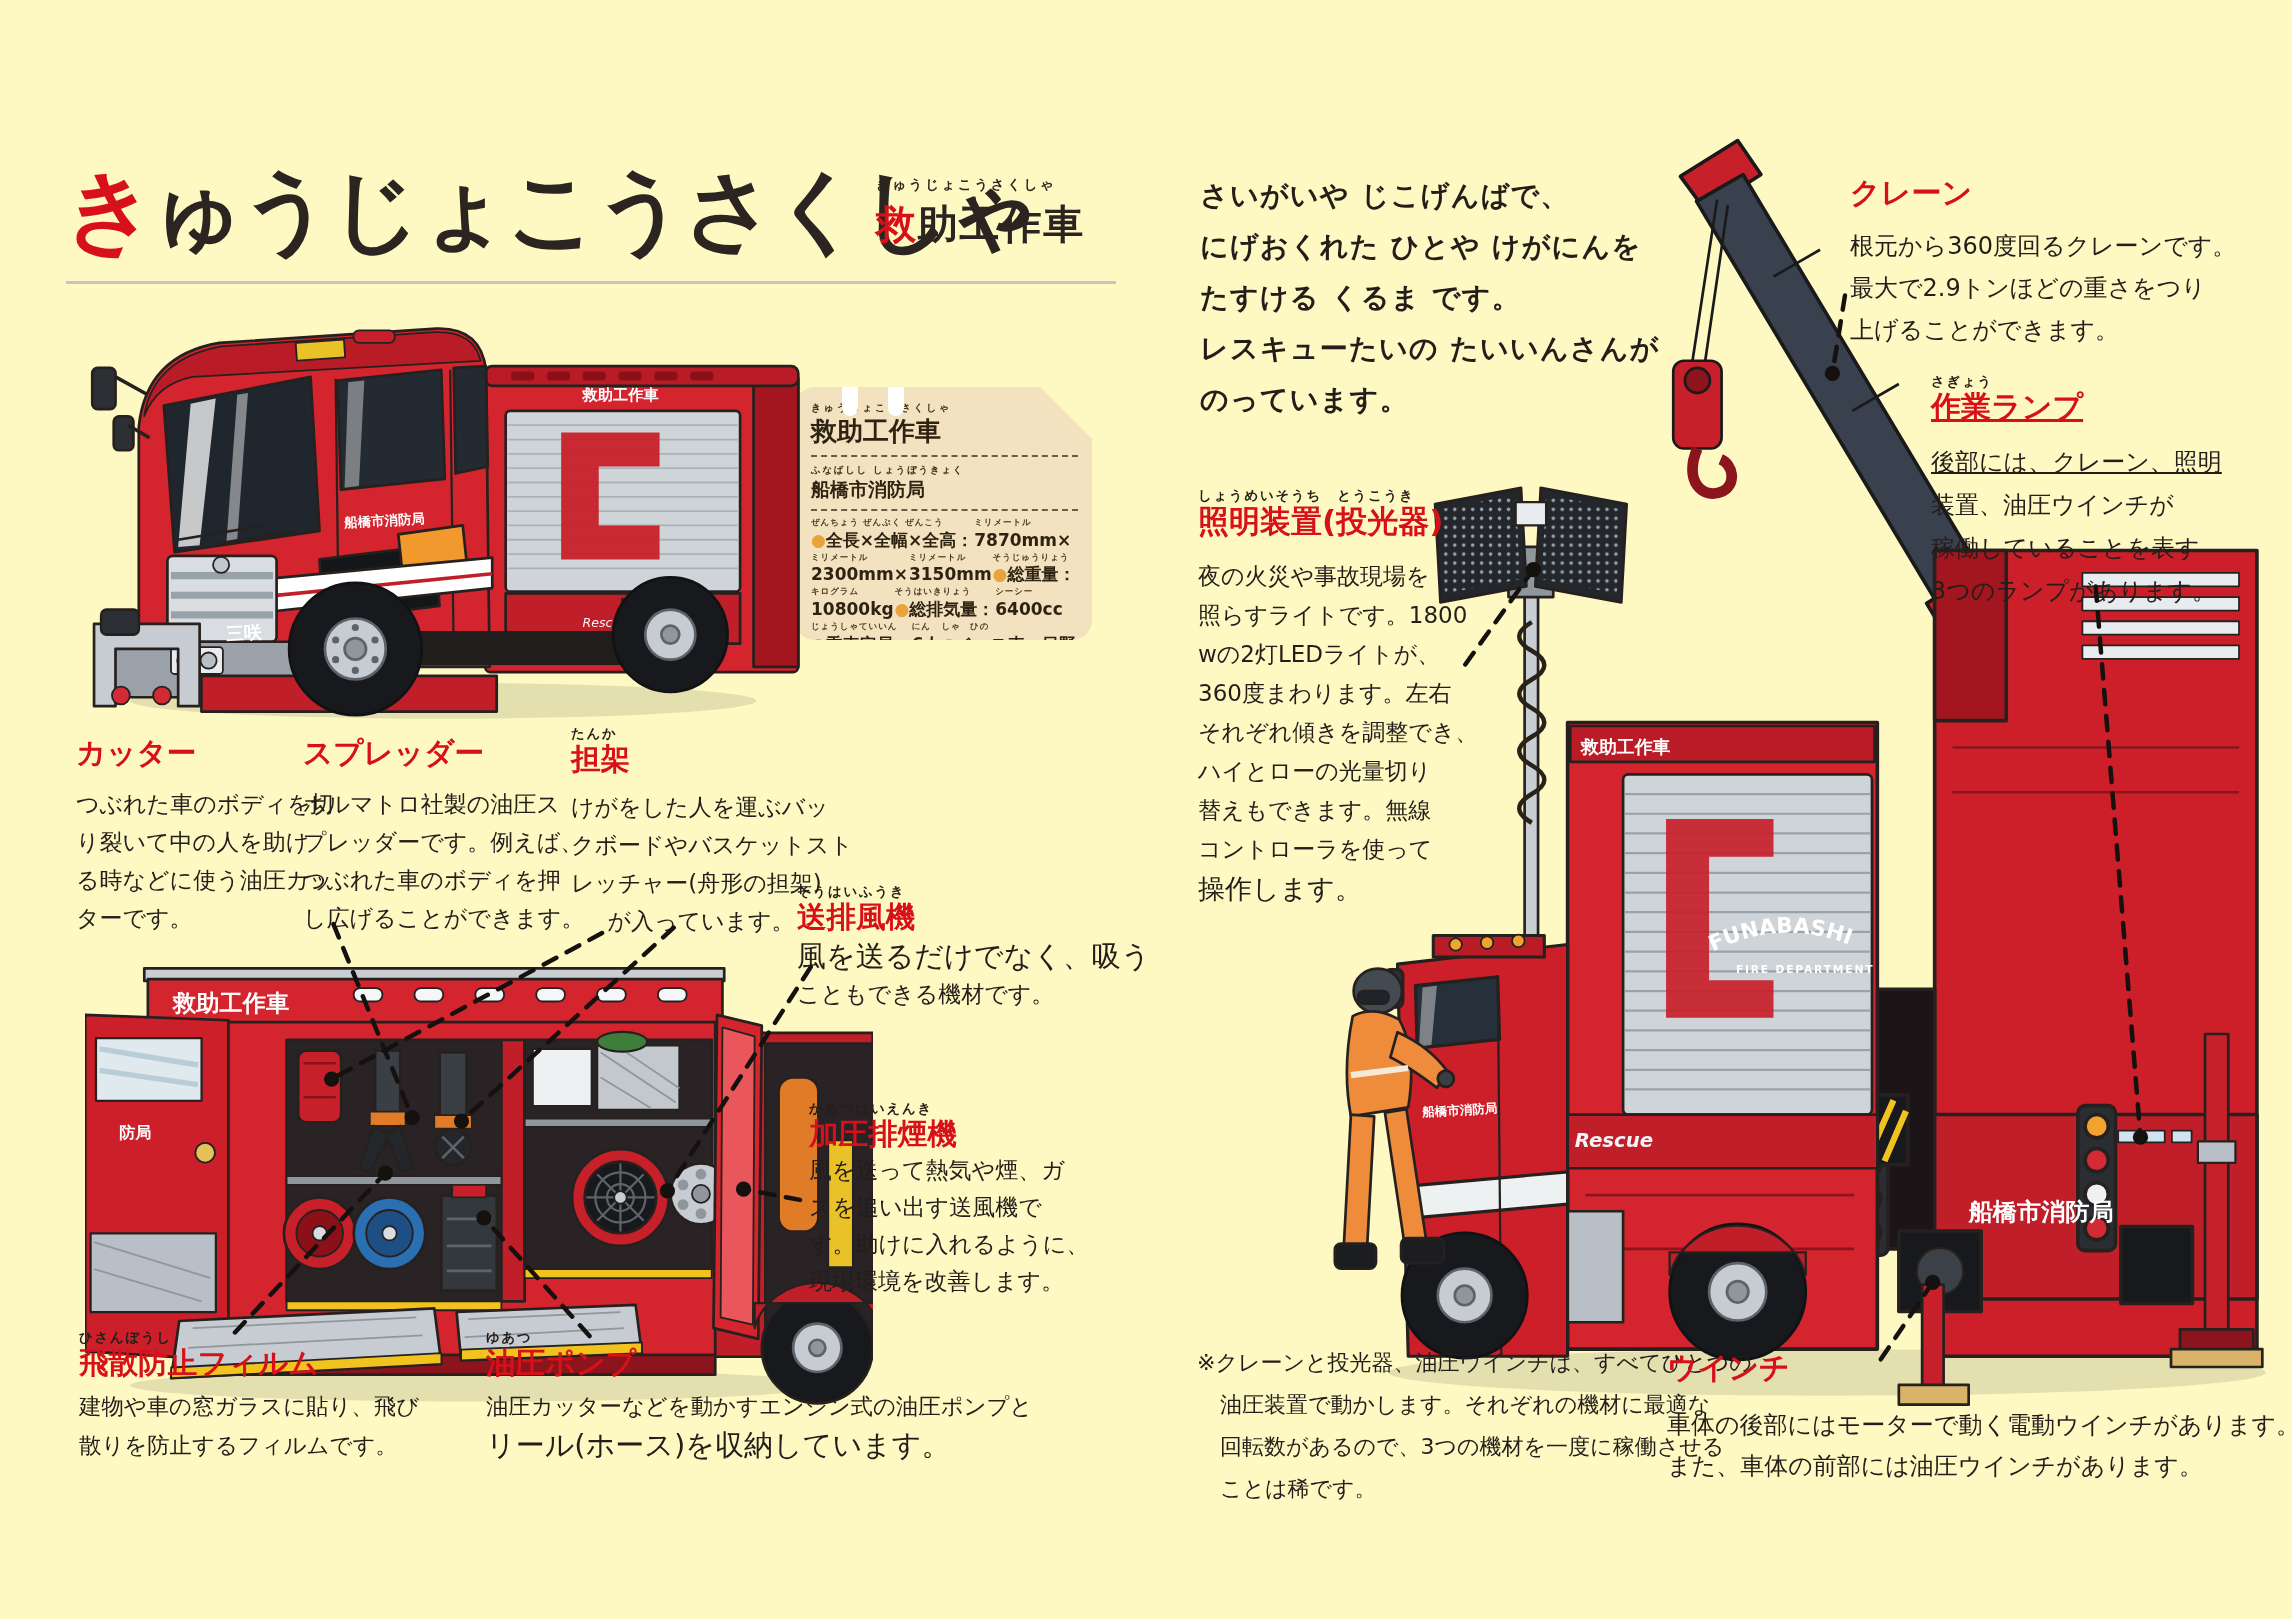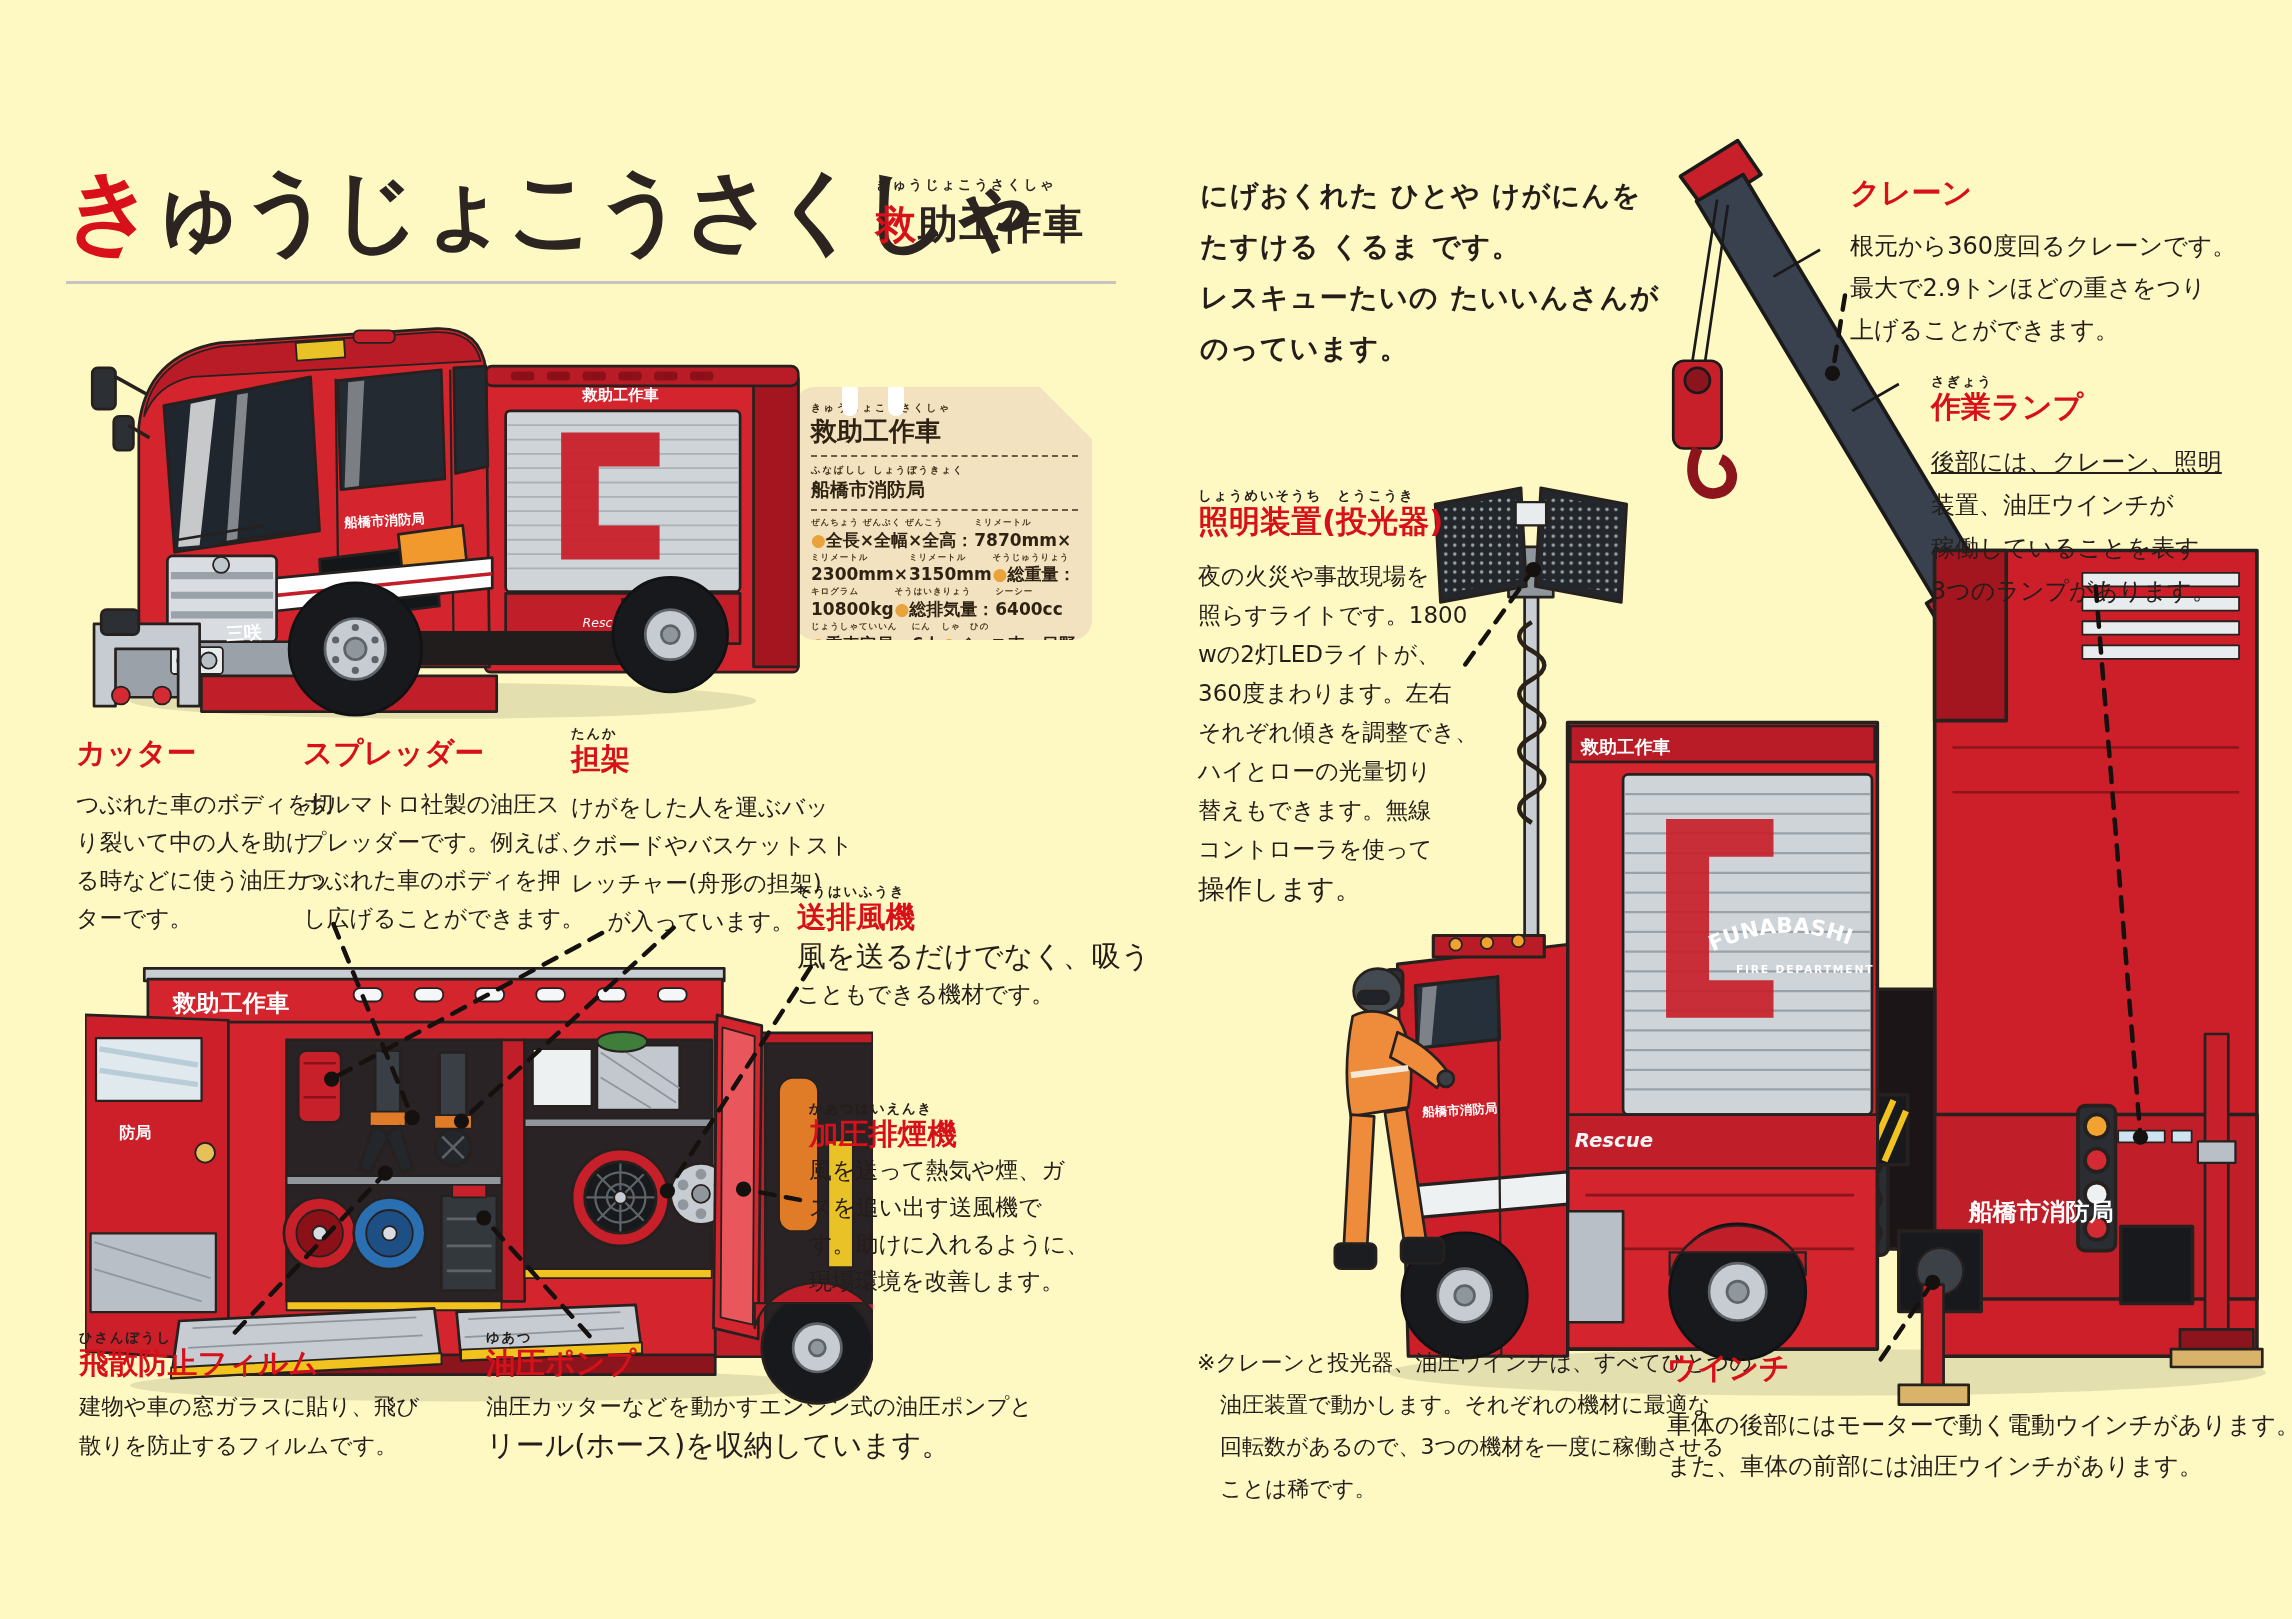--- a/index.html
+++ b/index.html
@@ -67,20 +67,21 @@
     <div class="card-title">救助工作車</div>
     <hr class="card-hr">
     <div class="card-dept-ruby">ふなばしし しょうぼうきょく</div>
     <div class="card-dept">船橋市消防局</div>
     <hr class="card-hr">
     <div id="spec-items"><span class="chunk"><div class="cr">ぜんちょう ぜんぷく ぜんこう</div><div class="ct"><span class="bullet">●</span>全長×全幅×全高：</div></span><span class="chunk"><div class="cr">ミリメートル</div><div class="ct">7870mm×</div></span><span class="chunk"><div class="cr">ミリメートル</div><div class="ct">2300mm×</div></span><span class="chunk"><div class="cr">ミリメートル</div><div class="ct">3150mm</div></span><span class="chunk"><div class="cr">そうじゅうりょう</div><div class="ct"><span class="bullet">●</span>総重量：</div></span><span class="chunk"><div class="cr">キログラム</div><div class="ct">10800kg</div></span><span class="chunk"><div class="cr">そうはいきりょう</div><div class="ct"><span class="bullet">●</span>総排気量：</div></span><span class="chunk"><div class="cr">シーシー</div><div class="ct">6400cc</div></span><span class="chunk"><div class="cr">じょうしゃていいん</div><div class="ct"><span class="bullet">●</span>乗車定員：</div></span><span class="chunk"><div class="cr">にん</div><div class="ct">6人</div></span><span class="chunk"><div class="cr">しゃ　ひの</div><div class="ct"><span class="bullet">●</span>ベース車：日野</div></span></div>
     <hr class="card-hr">
   </div>
 
   <div class="abs intro">
+    <div>さいがいや じこげんばで、</div>
     <div>にげおくれた ひとや けがにんを</div>
     <div>たすける くるま です。</div>
     <div>レスキューたいの たいいんさんが</div>
     <div>のっています。</div>
   </div>
 
   <div class="abs footnote">
     <div>※クレーンと投光器、油圧ウインチは、すべてひとつの</div>
     <div class="indent">油圧装置で動かします。それぞれの機材に最適な</div>
     <div class="indent">回転数があるので、3つの機材を一度に稼働させる</div>
@@ -519,21 +520,21 @@
         <div class="sec-line" style="font-size: 27px; line-height: 39px;">操作します。</div>
       </div>
       <div class="abs section" style="left: 1850px; top: 176px; width: 412px;">
         <h2 class="sec-title" style="font-size: 30px; margin-bottom: 14.3px;">クレーン</h2>
         <div class="sec-line" style="font-size: 24px; line-height: 42px;">根元から360度回るクレーンです。</div>
         <div class="sec-line" style="font-size: 24px; line-height: 42px;">最大で2.9トンほどの重さをつり</div>
         <div class="sec-line" style="font-size: 24px; line-height: 42px;">上げることができます。</div>
       </div>
       <div class="abs section" style="left: 1931px; top: 373px; width: 340px;">
         <div class="sec-ruby">さぎょう</div>
-        <h2 class="sec-title" style="font-size: 30px; margin-bottom: 16px;">作業ランプ</h2>
+        <h2 class="sec-title" style="font-size: 30px; margin-bottom: 16px; text-decoration: underline;">作業ランプ</h2>
         <div class="sec-line" style="font-size: 24px; line-height: 43px; text-decoration: underline;">後部には、クレーン、照明</div>
         <div class="sec-line" style="font-size: 24px; line-height: 43px;">装置、油圧ウインチが</div>
         <div class="sec-line" style="font-size: 24px; line-height: 43px;">稼働していることを表す</div>
         <div class="sec-line" style="font-size: 24px; line-height: 43px;">3つのランプがあります。</div>
       </div>
       <div class="abs section" style="left: 1667px; top: 1351px; width: 618px;">
         <h2 class="sec-title" style="font-size: 30px; margin-bottom: 19.7px;">ウインチ</h2>
         <div class="sec-line" style="font-size: 24px; line-height: 41px;">車体の後部にはモーターで動く電動ウインチがあります。</div>
         <div class="sec-line" style="font-size: 24px; line-height: 41px;">また、車体の前部には油圧ウインチがあります。</div>
       </div>

